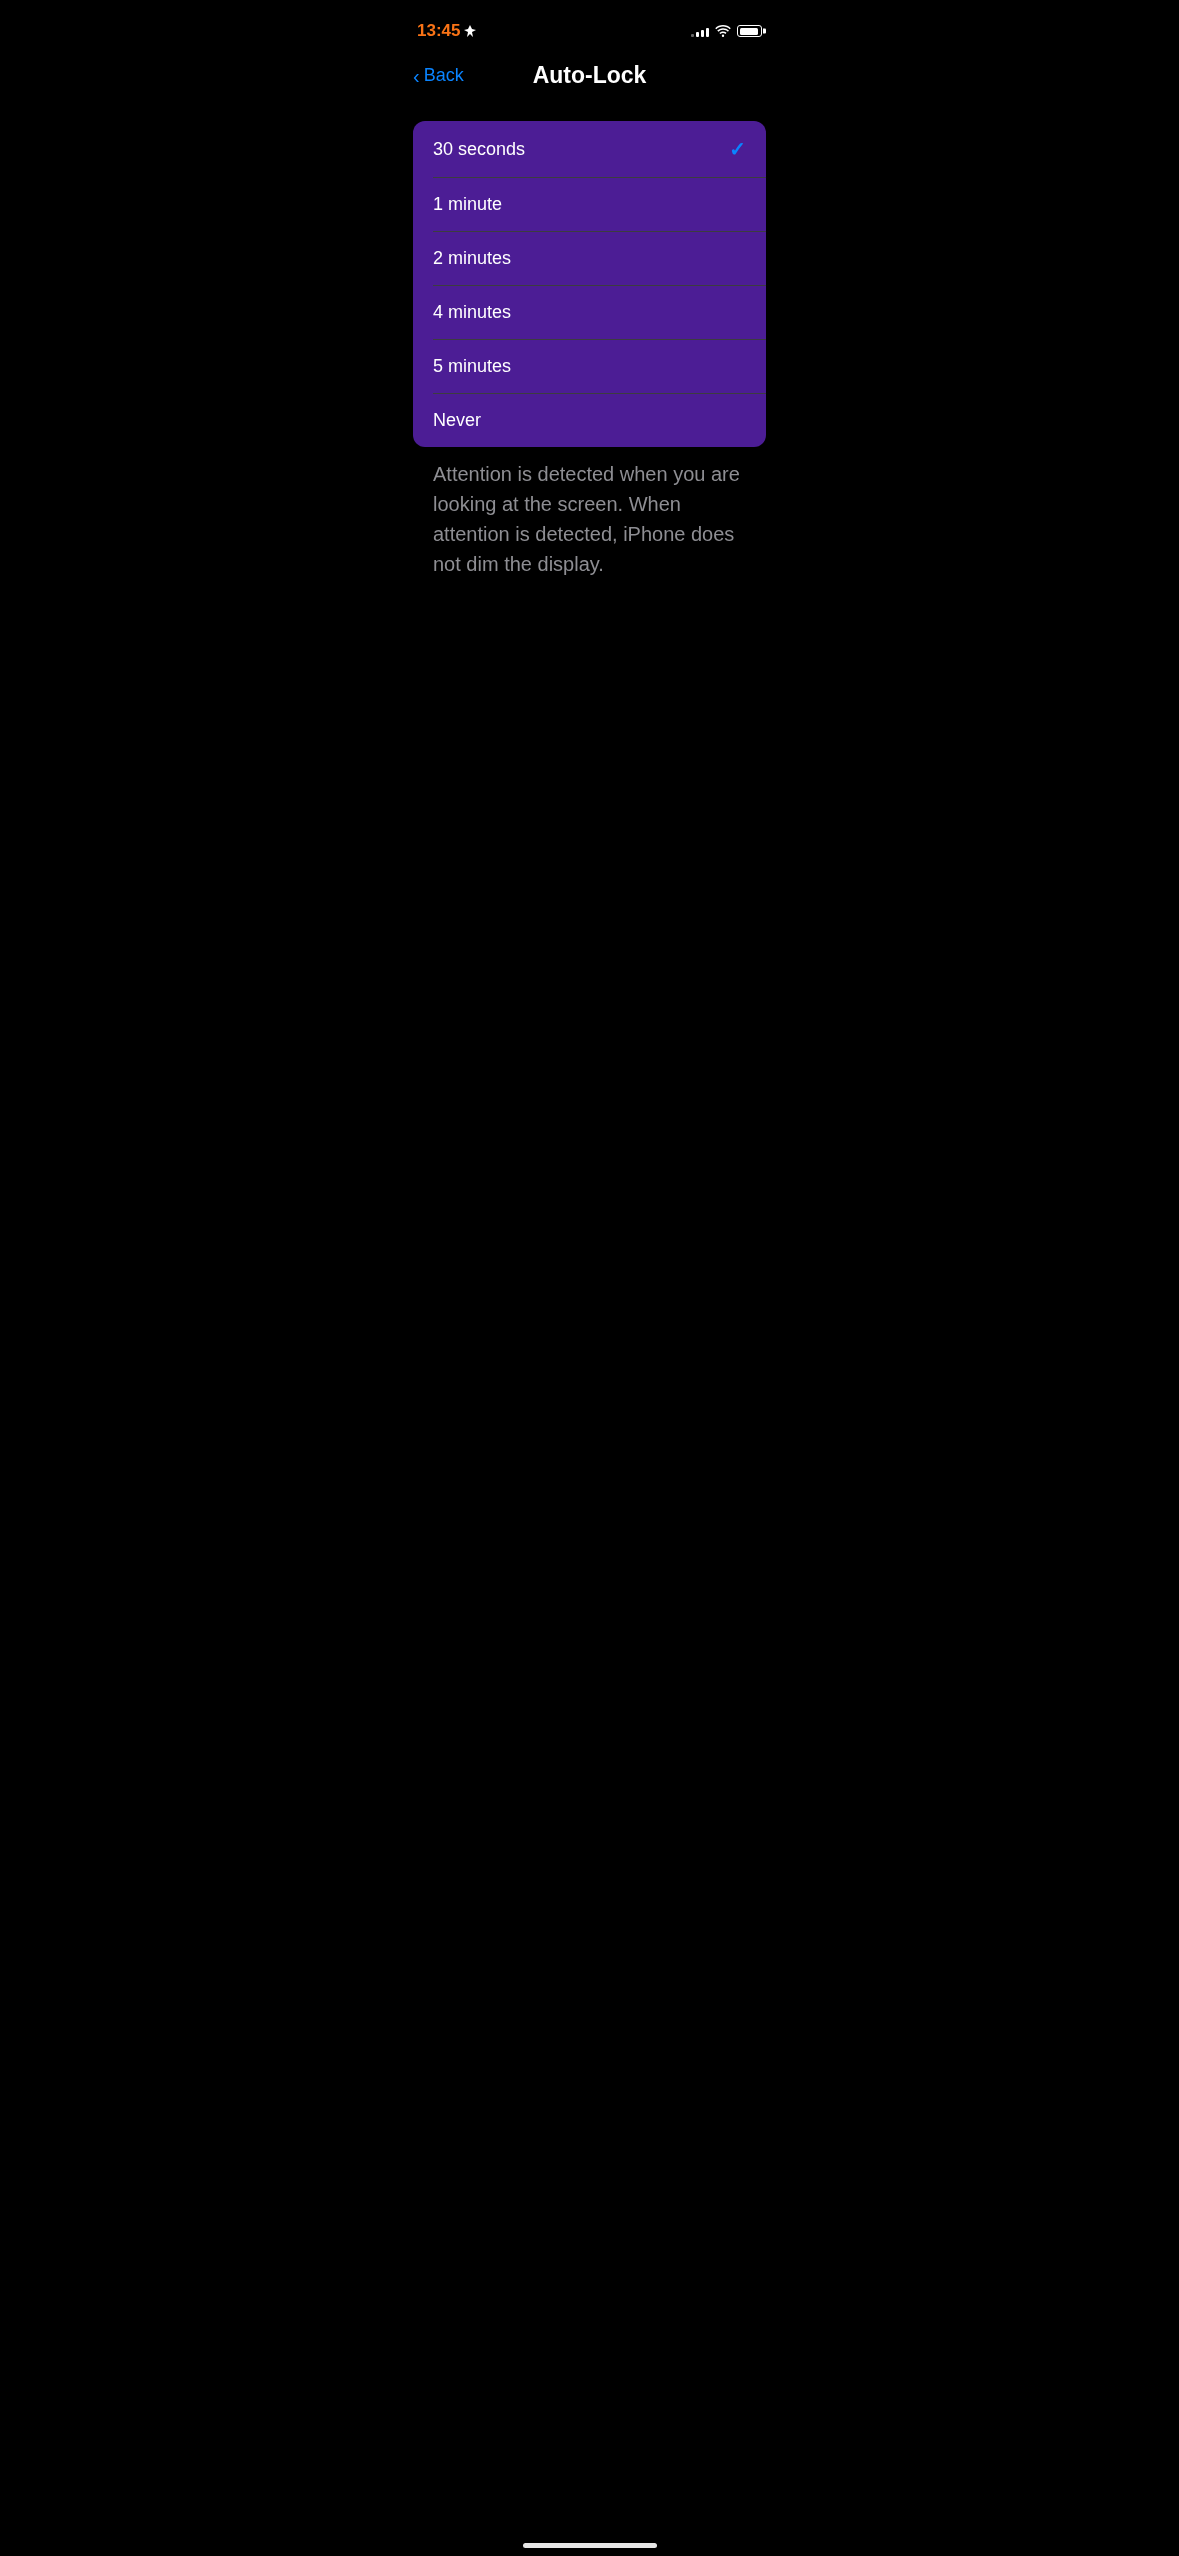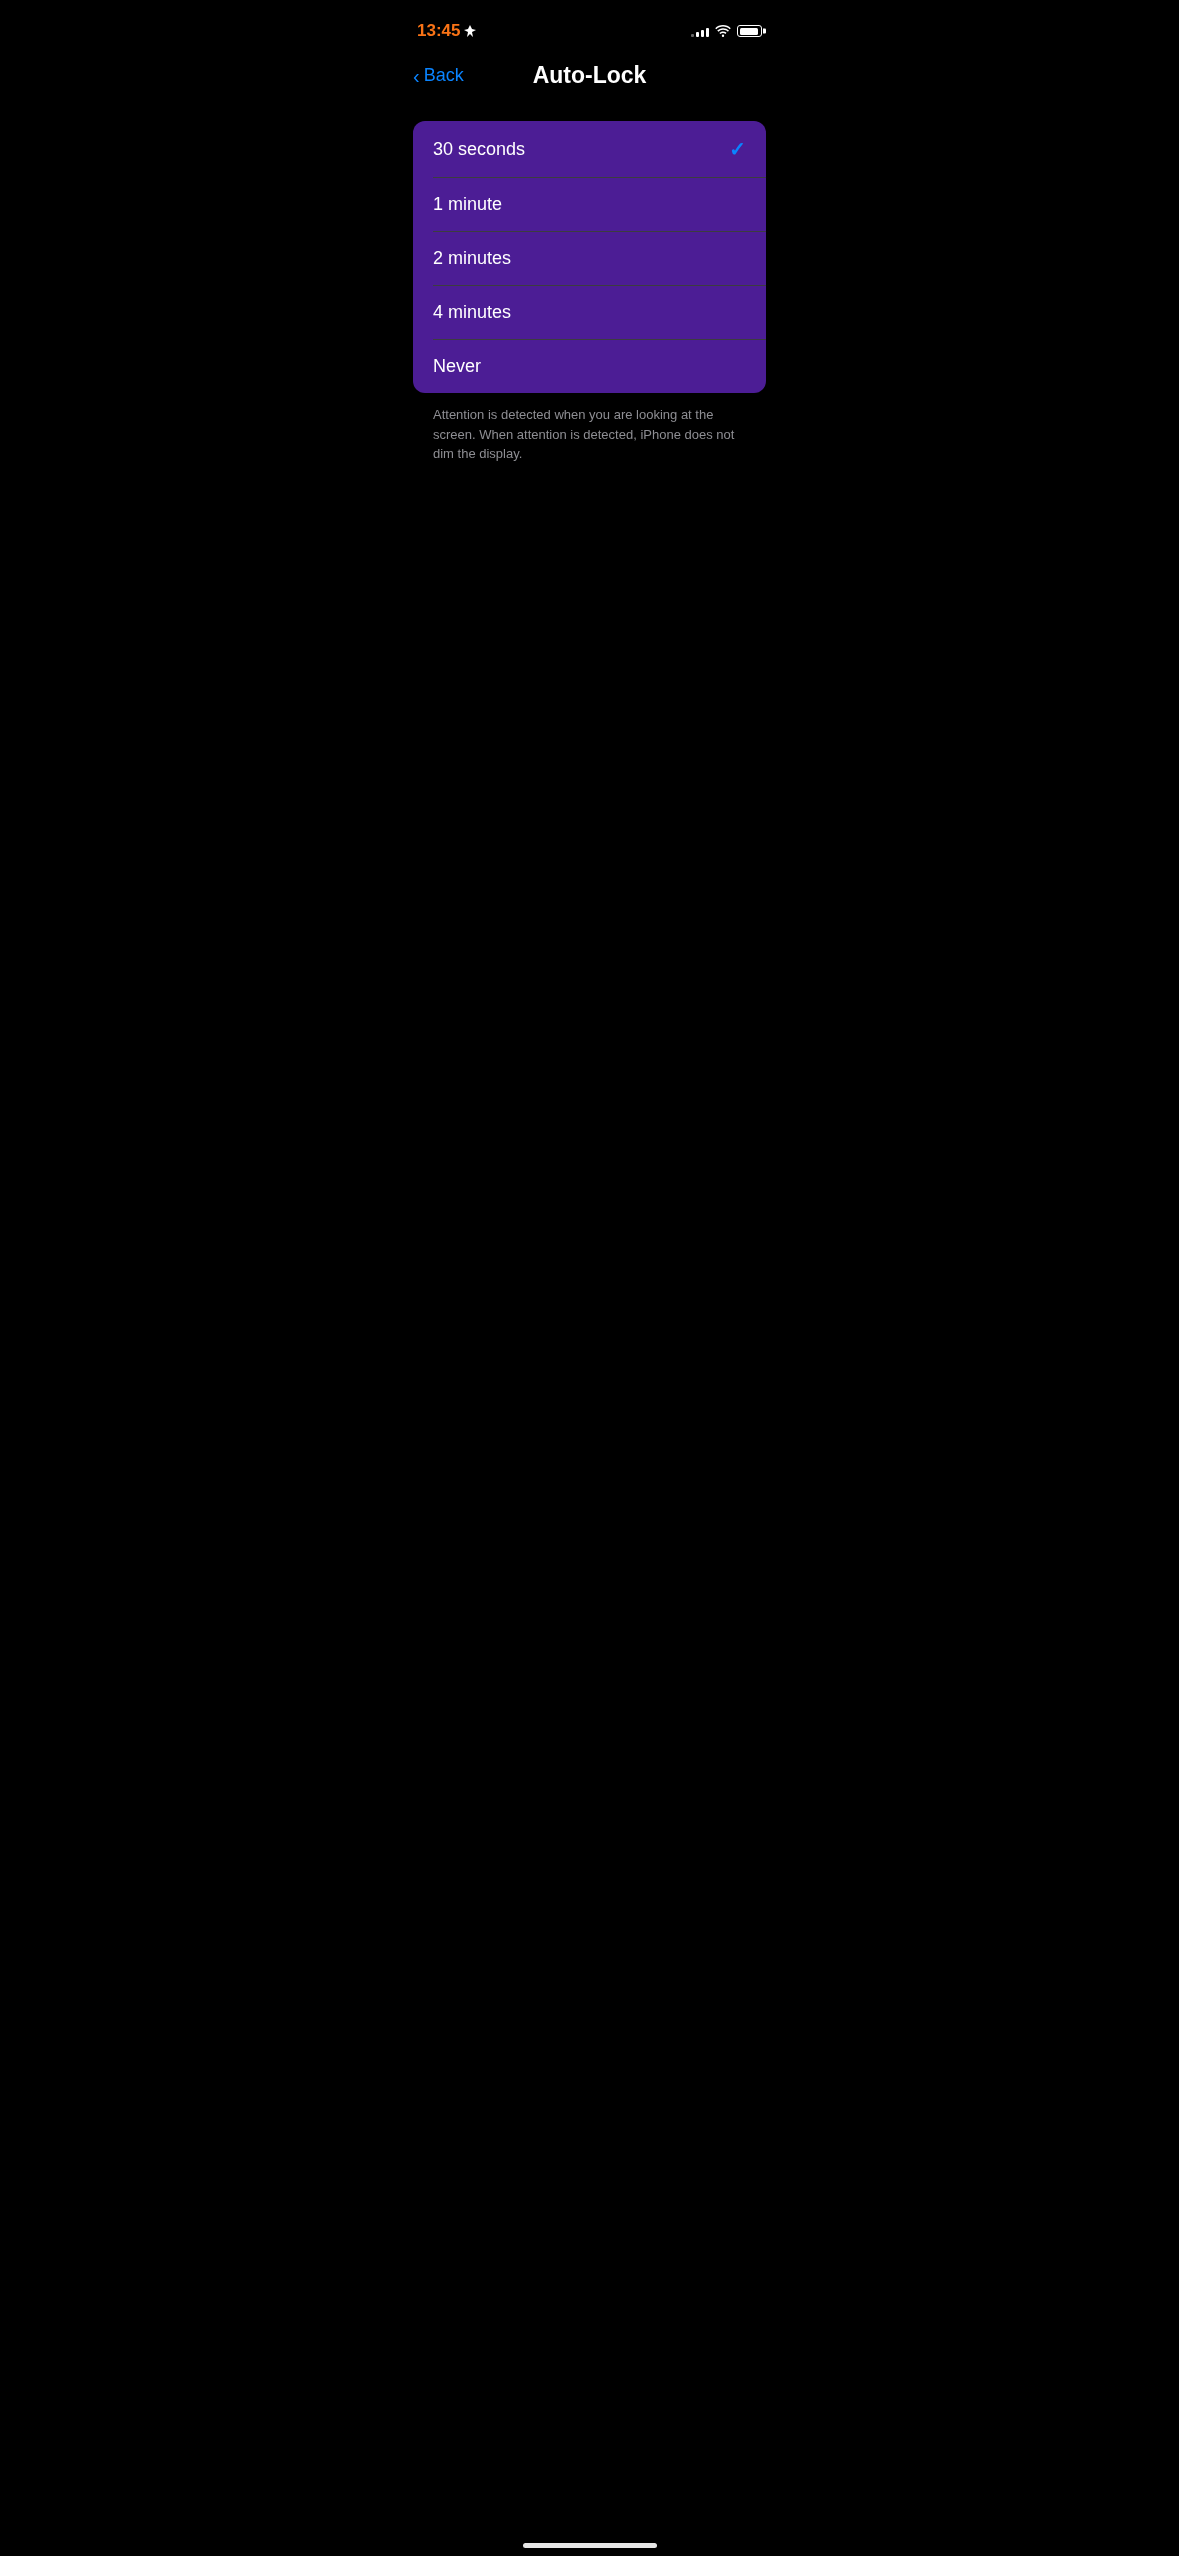--- a/index.html
+++ b/index.html
@@ -169,21 +169,21 @@
     .checkmark {
       color: #0a84ff;
       font-size: 20px;
       font-weight: 600;
     }
 
     
     .footer-note {
       padding: 12px 20px 0 20px;
       color: #8e8e93;
-      font-size: 13px;
+      font-size: 20px;
       line-height: 1.5;
     }
 
     
     .home-indicator {
       position: fixed;
       bottom: 8px;
       left: 50%;
       transform: translateX(-50%);
       width: 134px;
@@ -246,20 +246,23 @@
 
     <div class="option-item">
       <span class="option-label">2 minutes</span>
     </div>
 
 
     <div class="option-item">
       <span class="option-label">4 minutes</span>
     </div>
 
+    <div class="option-item">
+      <span class="option-label">5 minutes</span>
+    </div>
 
     <div class="option-item">
       <span class="option-label">Never</span>
     </div>
   </div>
 
   <div class="footer-note">Attention is detected when you are looking at the screen. When attention is detected, iPhone does not dim the display.</div>
 </div>
 
 <div class="home-indicator"></div>

